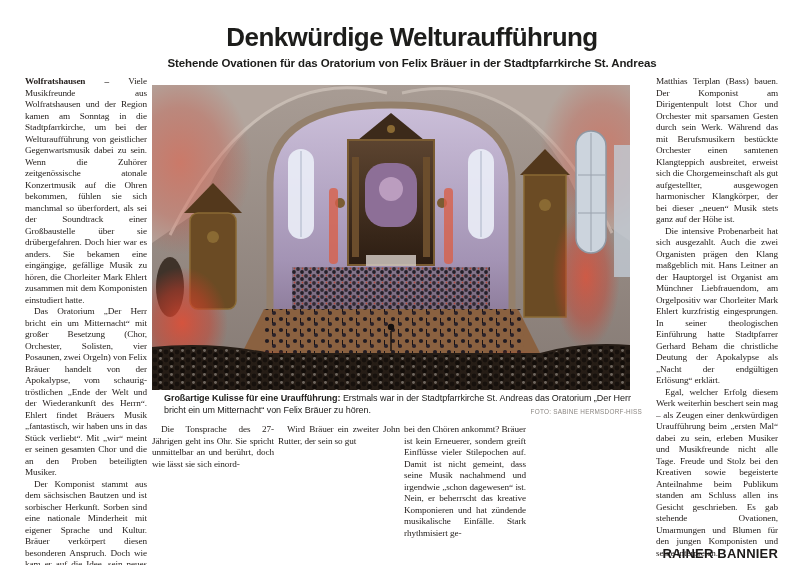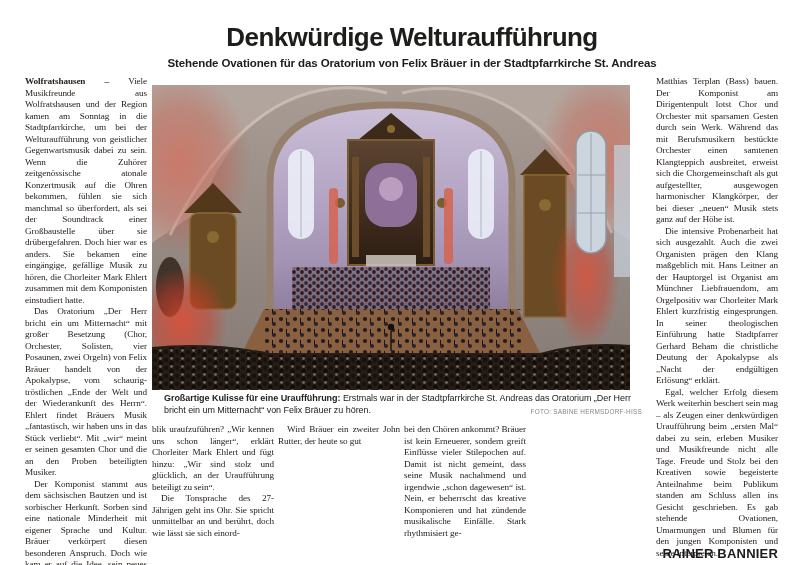--- a/index.html
+++ b/index.html
@@ -172,26 +172,25 @@
     </svg>
   </figure>
 
   <figcaption class="caption">
     <b>Großartige Kulisse für eine Uraufführung:</b>
     <span>Erstmals war in der Stadtpfarrkirche St. Andreas das Oratorium „Der Herr bricht ein um Mitternacht“ von Felix Bräuer zu hören.</span>
     <span class="credit">FOTO: SABINE HERMSDORF-HISS</span>
   </figcaption>
 
   <div class="col c2">
-    <p>blik uraufzuführen? „Wir kennen uns schon länger“, erklärt Chorleiter Mark Ehlert und fügt hinzu: „Wir sind stolz und glücklich, an der Uraufführung beteiligt zu sein“.</p>
     <p class="ind">Die Tonsprache des 27-Jährigen geht ins Ohr. Sie spricht unmittelbar an und berührt, doch wie lässt sie sich einord-</p>
   </div>
 
   <div class="col c3">
-    <p class="ind">Wird Bräuer ein zweiter John Rutter, der heute so gut</p>
+    <p class="ind">Wird Bräuer ein zweiter John Rutter, der sein so gut</p>
   </div>
 
   <div class="col c4">
     <p>bei den Chören ankommt? Bräuer ist kein Erneuerer, sondern greift Einflüsse vieler Stilepochen auf. Damit ist nicht gemeint, dass seine Musik nachahmend und irgendwie „schon dagewesen“ ist. Nein, er beherrscht das kreative Komponieren und hat zündende musikalische Einfälle. Stark rhythmisiert ge-</p>
   </div>
 
   <div class="col c5">
   </div>
 
   <div class="col c6">

